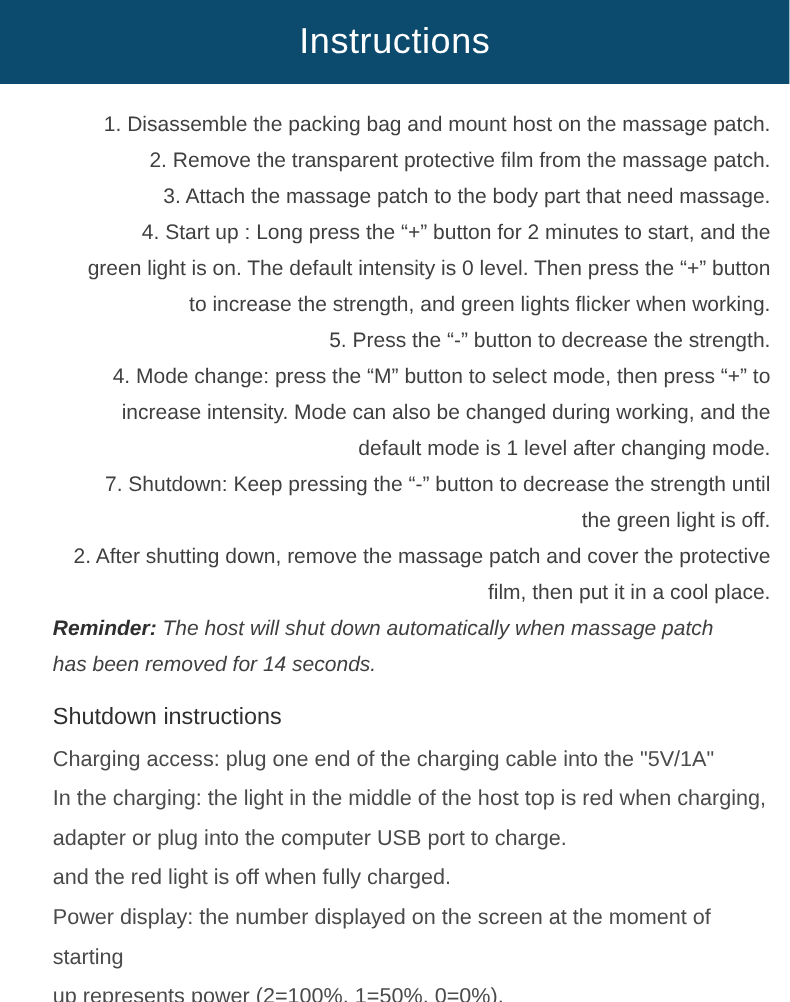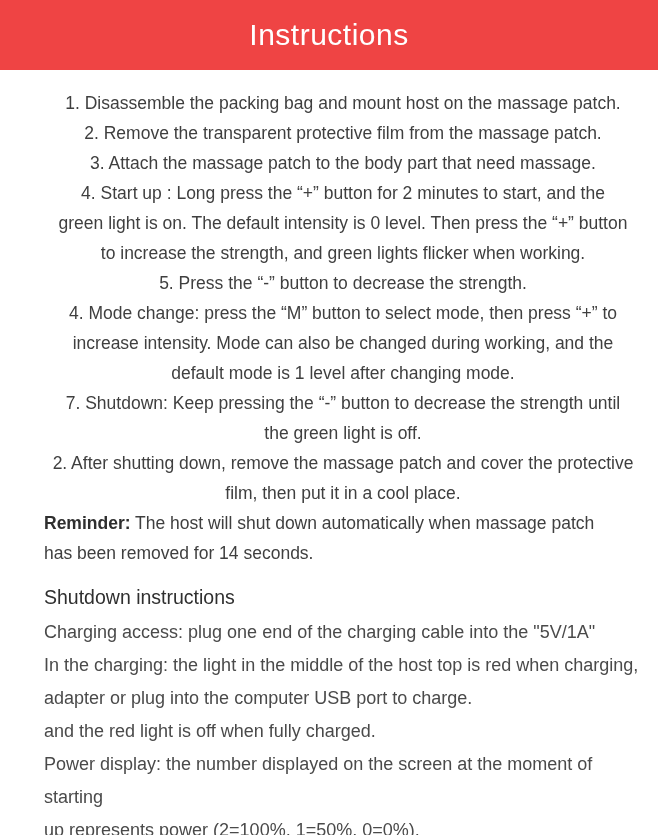--- a/index.html
+++ b/index.html
@@ -16,21 +16,21 @@
   }
   .page {
     width: 658px;
     height: 835px;
     position: relative;
     box-sizing: border-box;
   }
   .header-band {
     width: 100%;
     height: 70px;
-    background: #ef4444;
+    background: #0c4a6e;
     display: flex;
     align-items: center;
     justify-content: center;
   }
   .header-title {
     color: #ffffff;
     font-size: 30px;
     font-weight: 400;
     letter-spacing: 0.5px;
     font-family: "Liberation Sans", sans-serif;
@@ -42,27 +42,28 @@
   .steps {
     margin: 0;
     padding: 0;
     list-style: none;
   }
   .step {
     font-size: 17.5px;
     line-height: 30px;
     color: #3f3f3f;
     margin: 0 0 0 0;
-    text-align: center;
+    text-align: right;
   }
   .reminder {
     font-size: 17.5px;
     line-height: 30px;
     color: #3f3f3f;
     margin-top: 0;
+    font-style: italic;
   }
   .reminder .label {
     font-weight: 600;
     color: #2f2f2f;
   }
   .section-title {
     font-size: 19.5px;
     line-height: 34px;
     color: #2f2f2f;
     margin-top: 12px;

